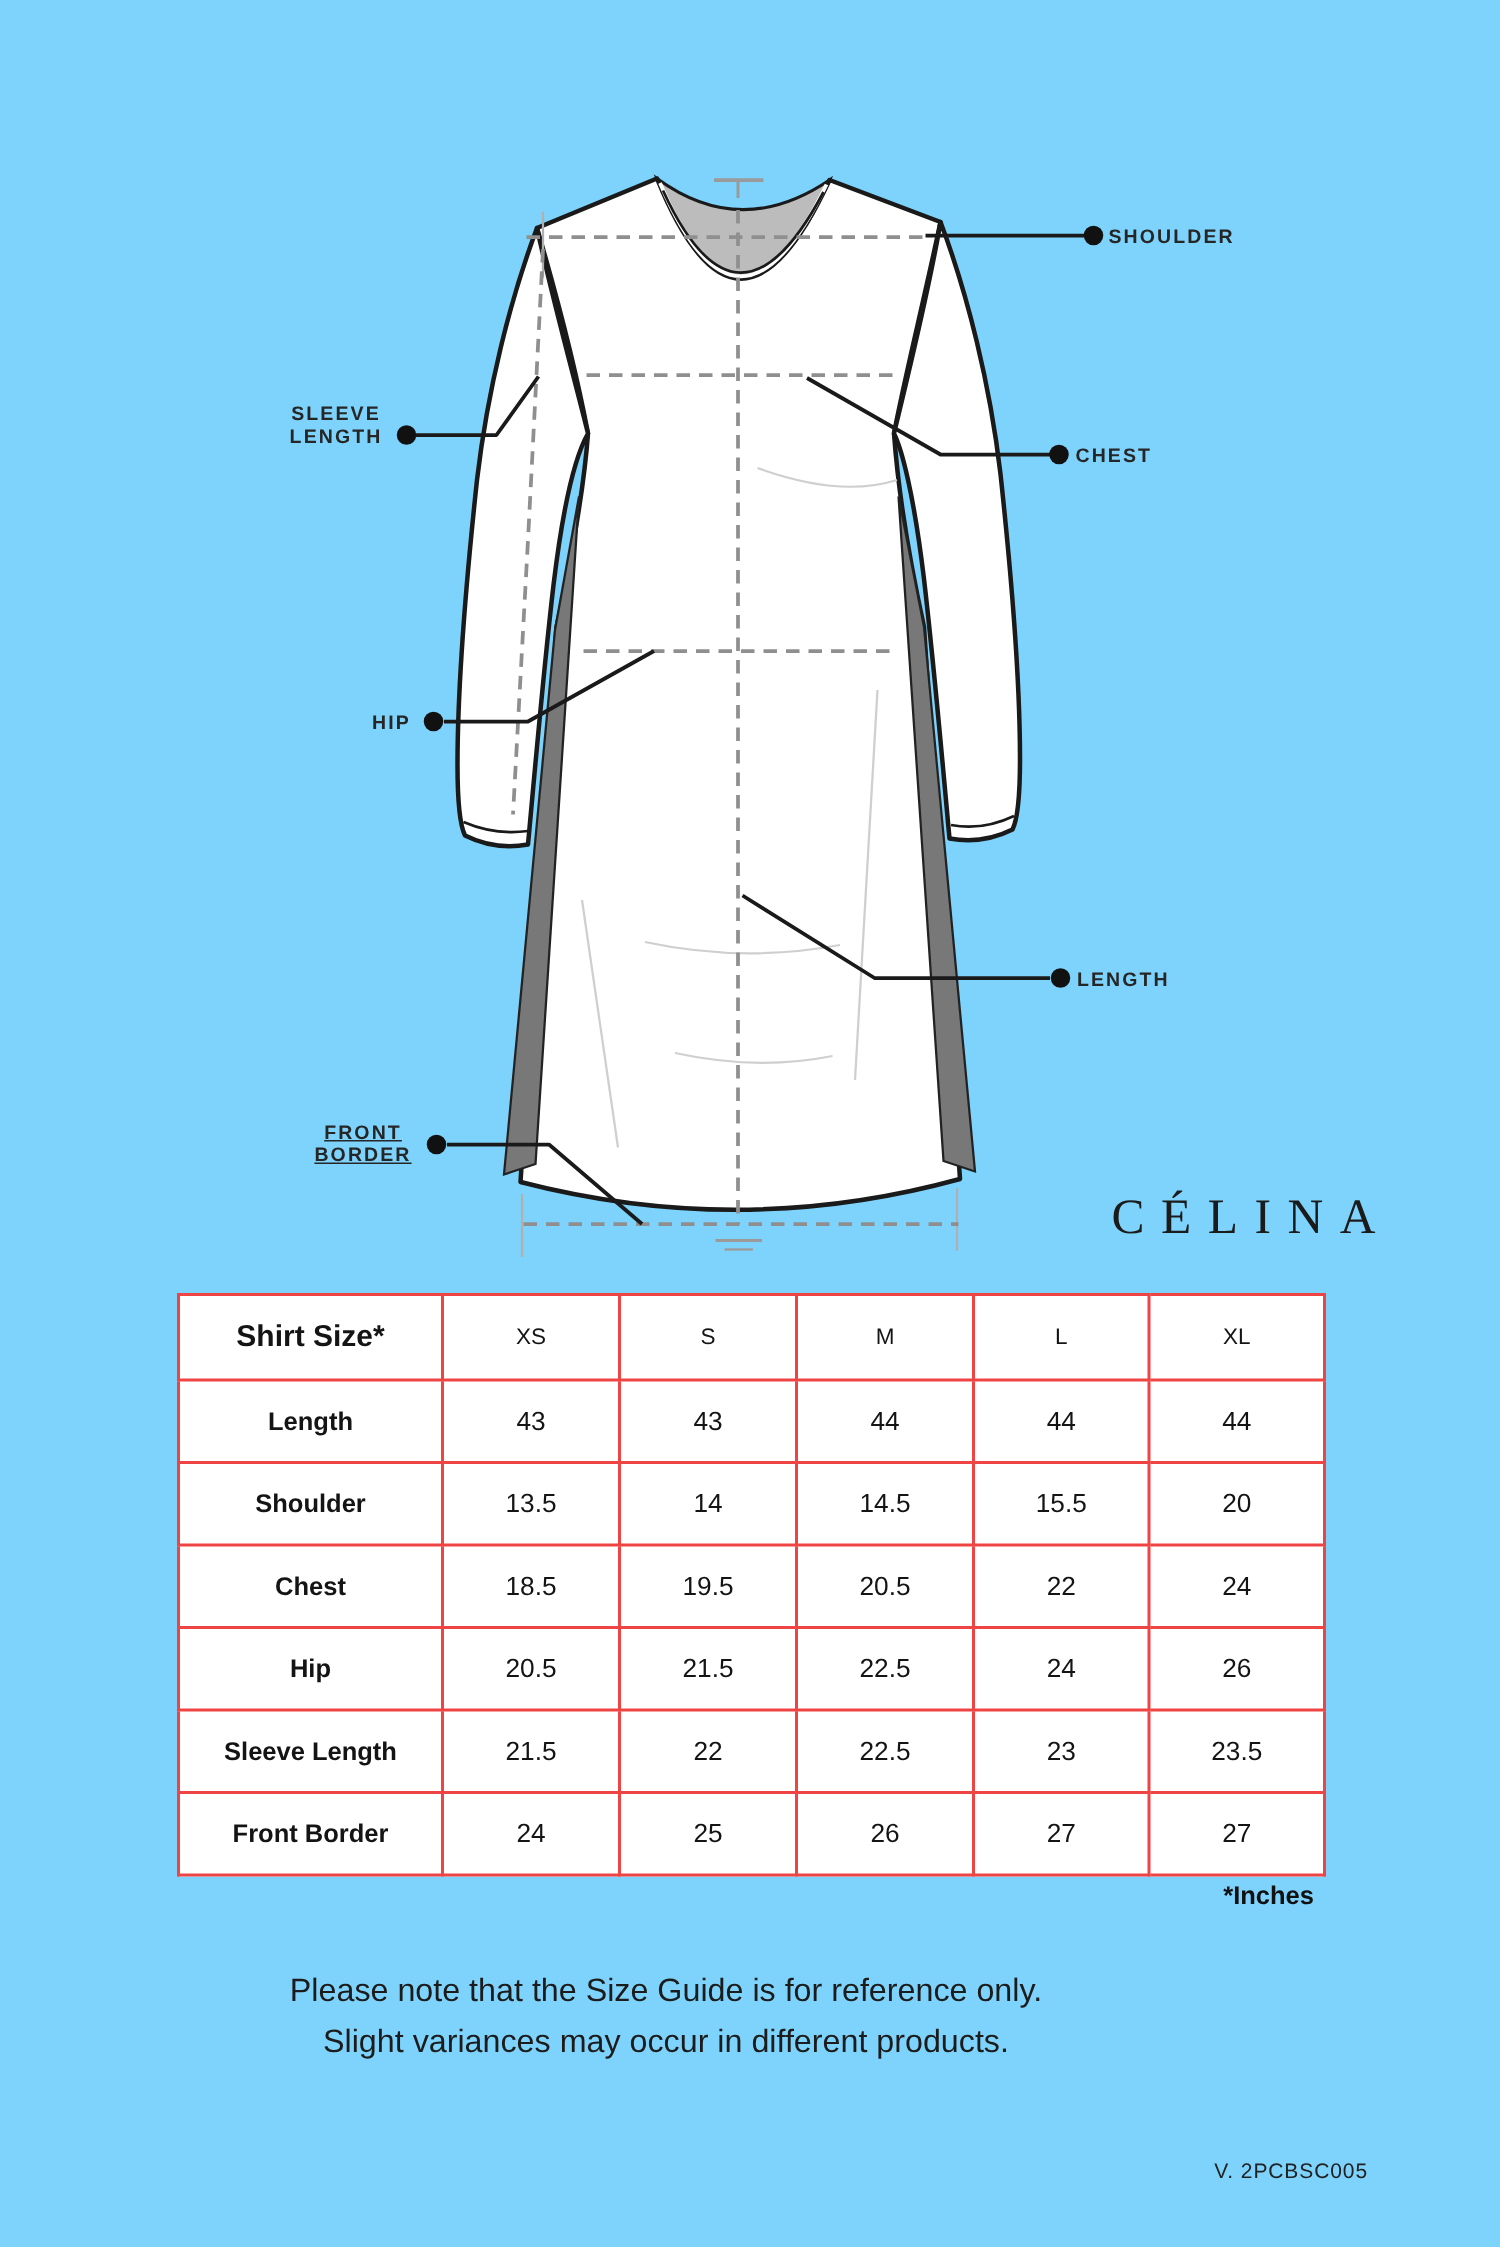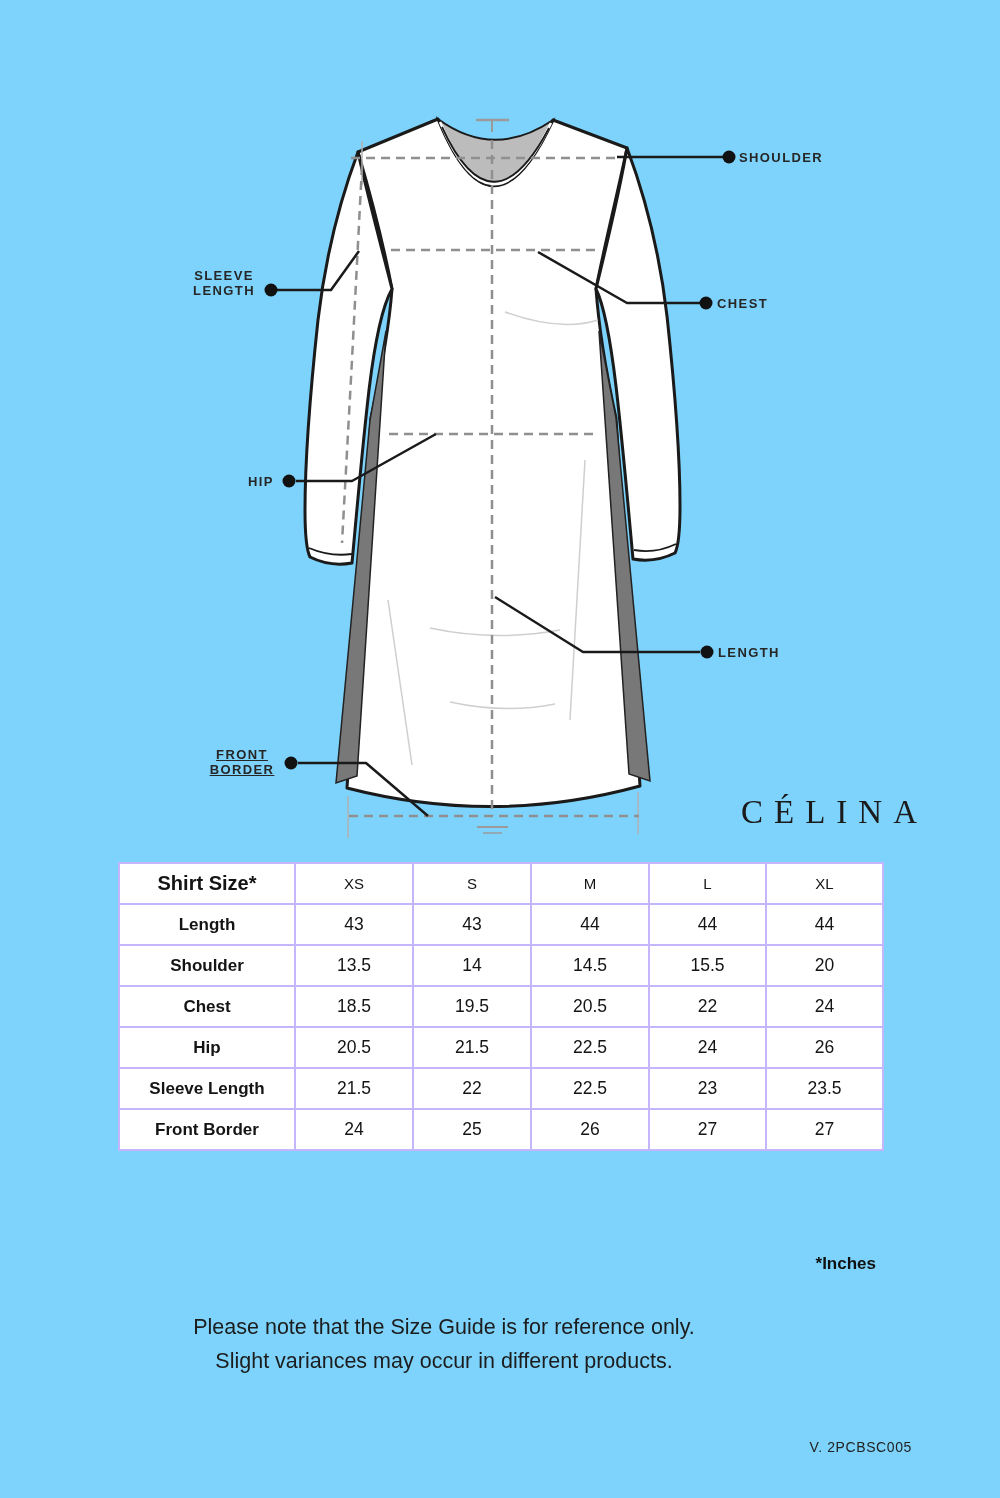--- a/index.html
+++ b/index.html
@@ -28,21 +28,21 @@
     font-family:"Liberation Serif", serif; font-size:33px; font-weight:400;
     letter-spacing:11px; color:#1b1b1b; white-space:nowrap;margin-left:44px;
   }
 
   .size-table {
     position:absolute; left:118px; top:862px; width:764px;
     border-collapse:collapse; table-layout:fixed; text-align:center;
     color:#141414; background:#ffffff;
   }
   .size-table th, .size-table td {
-    border:2px solid #c4b5fd; height:41px; padding:0; vertical-align:middle;
+    border:2px solid #ef4444; height:41px; padding:16px; vertical-align:middle;
   }
   .size-table thead th.corner   { font-size:20px; font-weight:700; }
   .size-table thead th.size-col { font-size:15px; font-weight:400; }
   .size-table tbody th { font-size:17px;   font-weight:700; }
   .size-table tbody td { font-size:17.5px; font-weight:400; }
 
   .inches-note {
     position:absolute; right:124px; top:1254px;
     font-size:17px; font-weight:700; color:#111111;
   }

